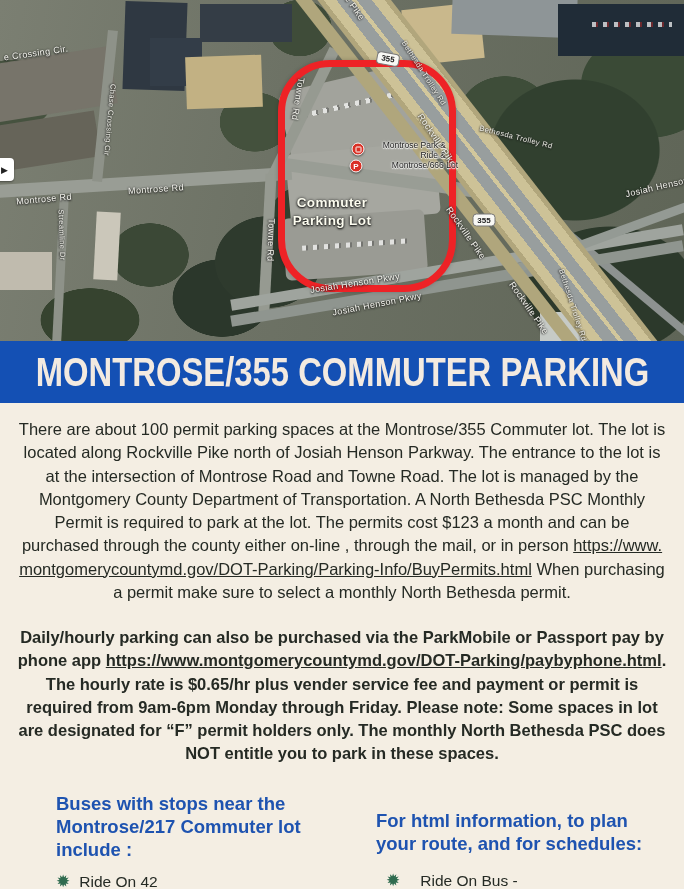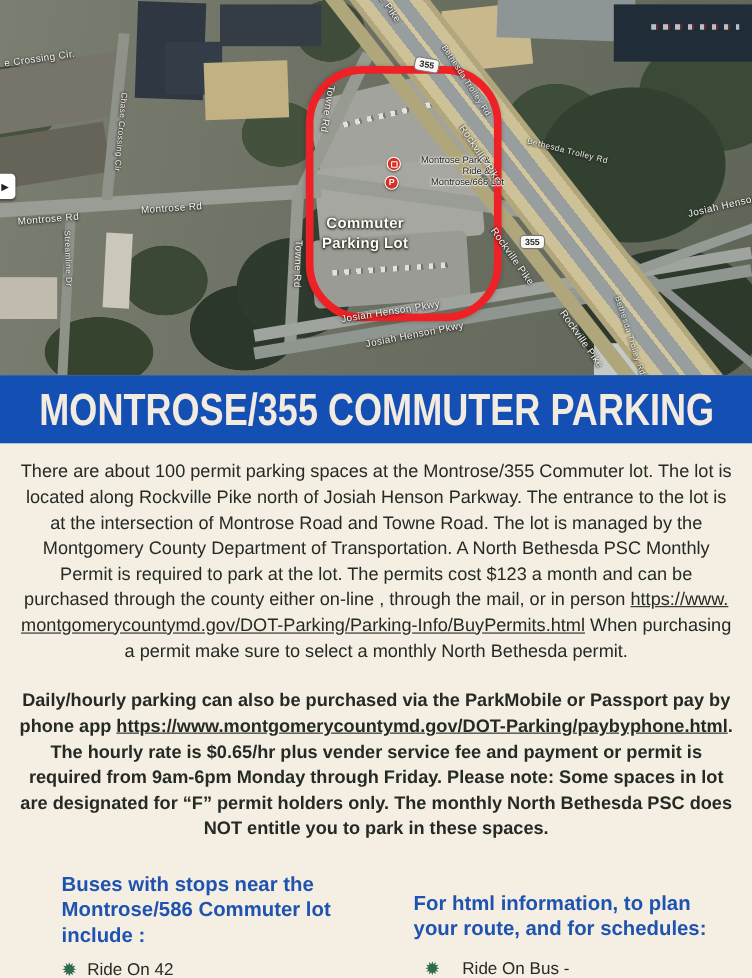--- a/index.html
+++ b/index.html
@@ -181,21 +181,21 @@
   <h1>MONTROSE/355 COMMUTER PARKING</h1>
 </div>
 
 <div class="content">
   <p class="para"><span>There are about 100 permit parking spaces at the Montrose/355 Commuter lot. The lot is located along Rockville Pike north of Josiah Henson Parkway. The entrance to the lot is at the intersection of Montrose Road and Towne Road.  The lot is managed by the Montgomery County Department of Transportation. A North Bethesda PSC Monthly Permit is required to park at the lot. The permits cost $123 a month and can be purchased through the county either on-line , through the mail, or in person </span><a href="#">https://www.montgomerycountymd.gov/DOT-Parking/Parking-Info/BuyPermits.html</a><span> When purchasing a permit make sure to select a monthly North Bethesda permit.</span></p>
 
   <p class="para"><span>Daily/hourly parking can also be purchased via the ParkMobile or Passport pay by phone app </span><a href="#">https://www.montgomerycountymd.gov/DOT-Parking/paybyphone.html</a><span>. The hourly rate is $0.65/hr plus vender service fee and payment or permit is required from 9am-6pm Monday through Friday. Please note: Some spaces in lot are designated for “F” permit holders only. The monthly North Bethesda PSC does NOT entitle you to park in these spaces.</span></p>
 
   <div class="cols">
     <div class="col-left">
-      <div class="col-head">Buses with stops near the Montrose/586 Commuter lot include :</div>
+      <div class="col-head">Buses with stops near the Montrose/217 Commuter lot include :</div>
       <ul class="bullets">
         <li>
             <span class="star">✹</span>
             <span>Ride On 42</span>
           </li>
 
       </ul>
     </div>
     <div class="col-right">
       <div class="col-head">For html information, to plan your route, and for schedules:</div>

